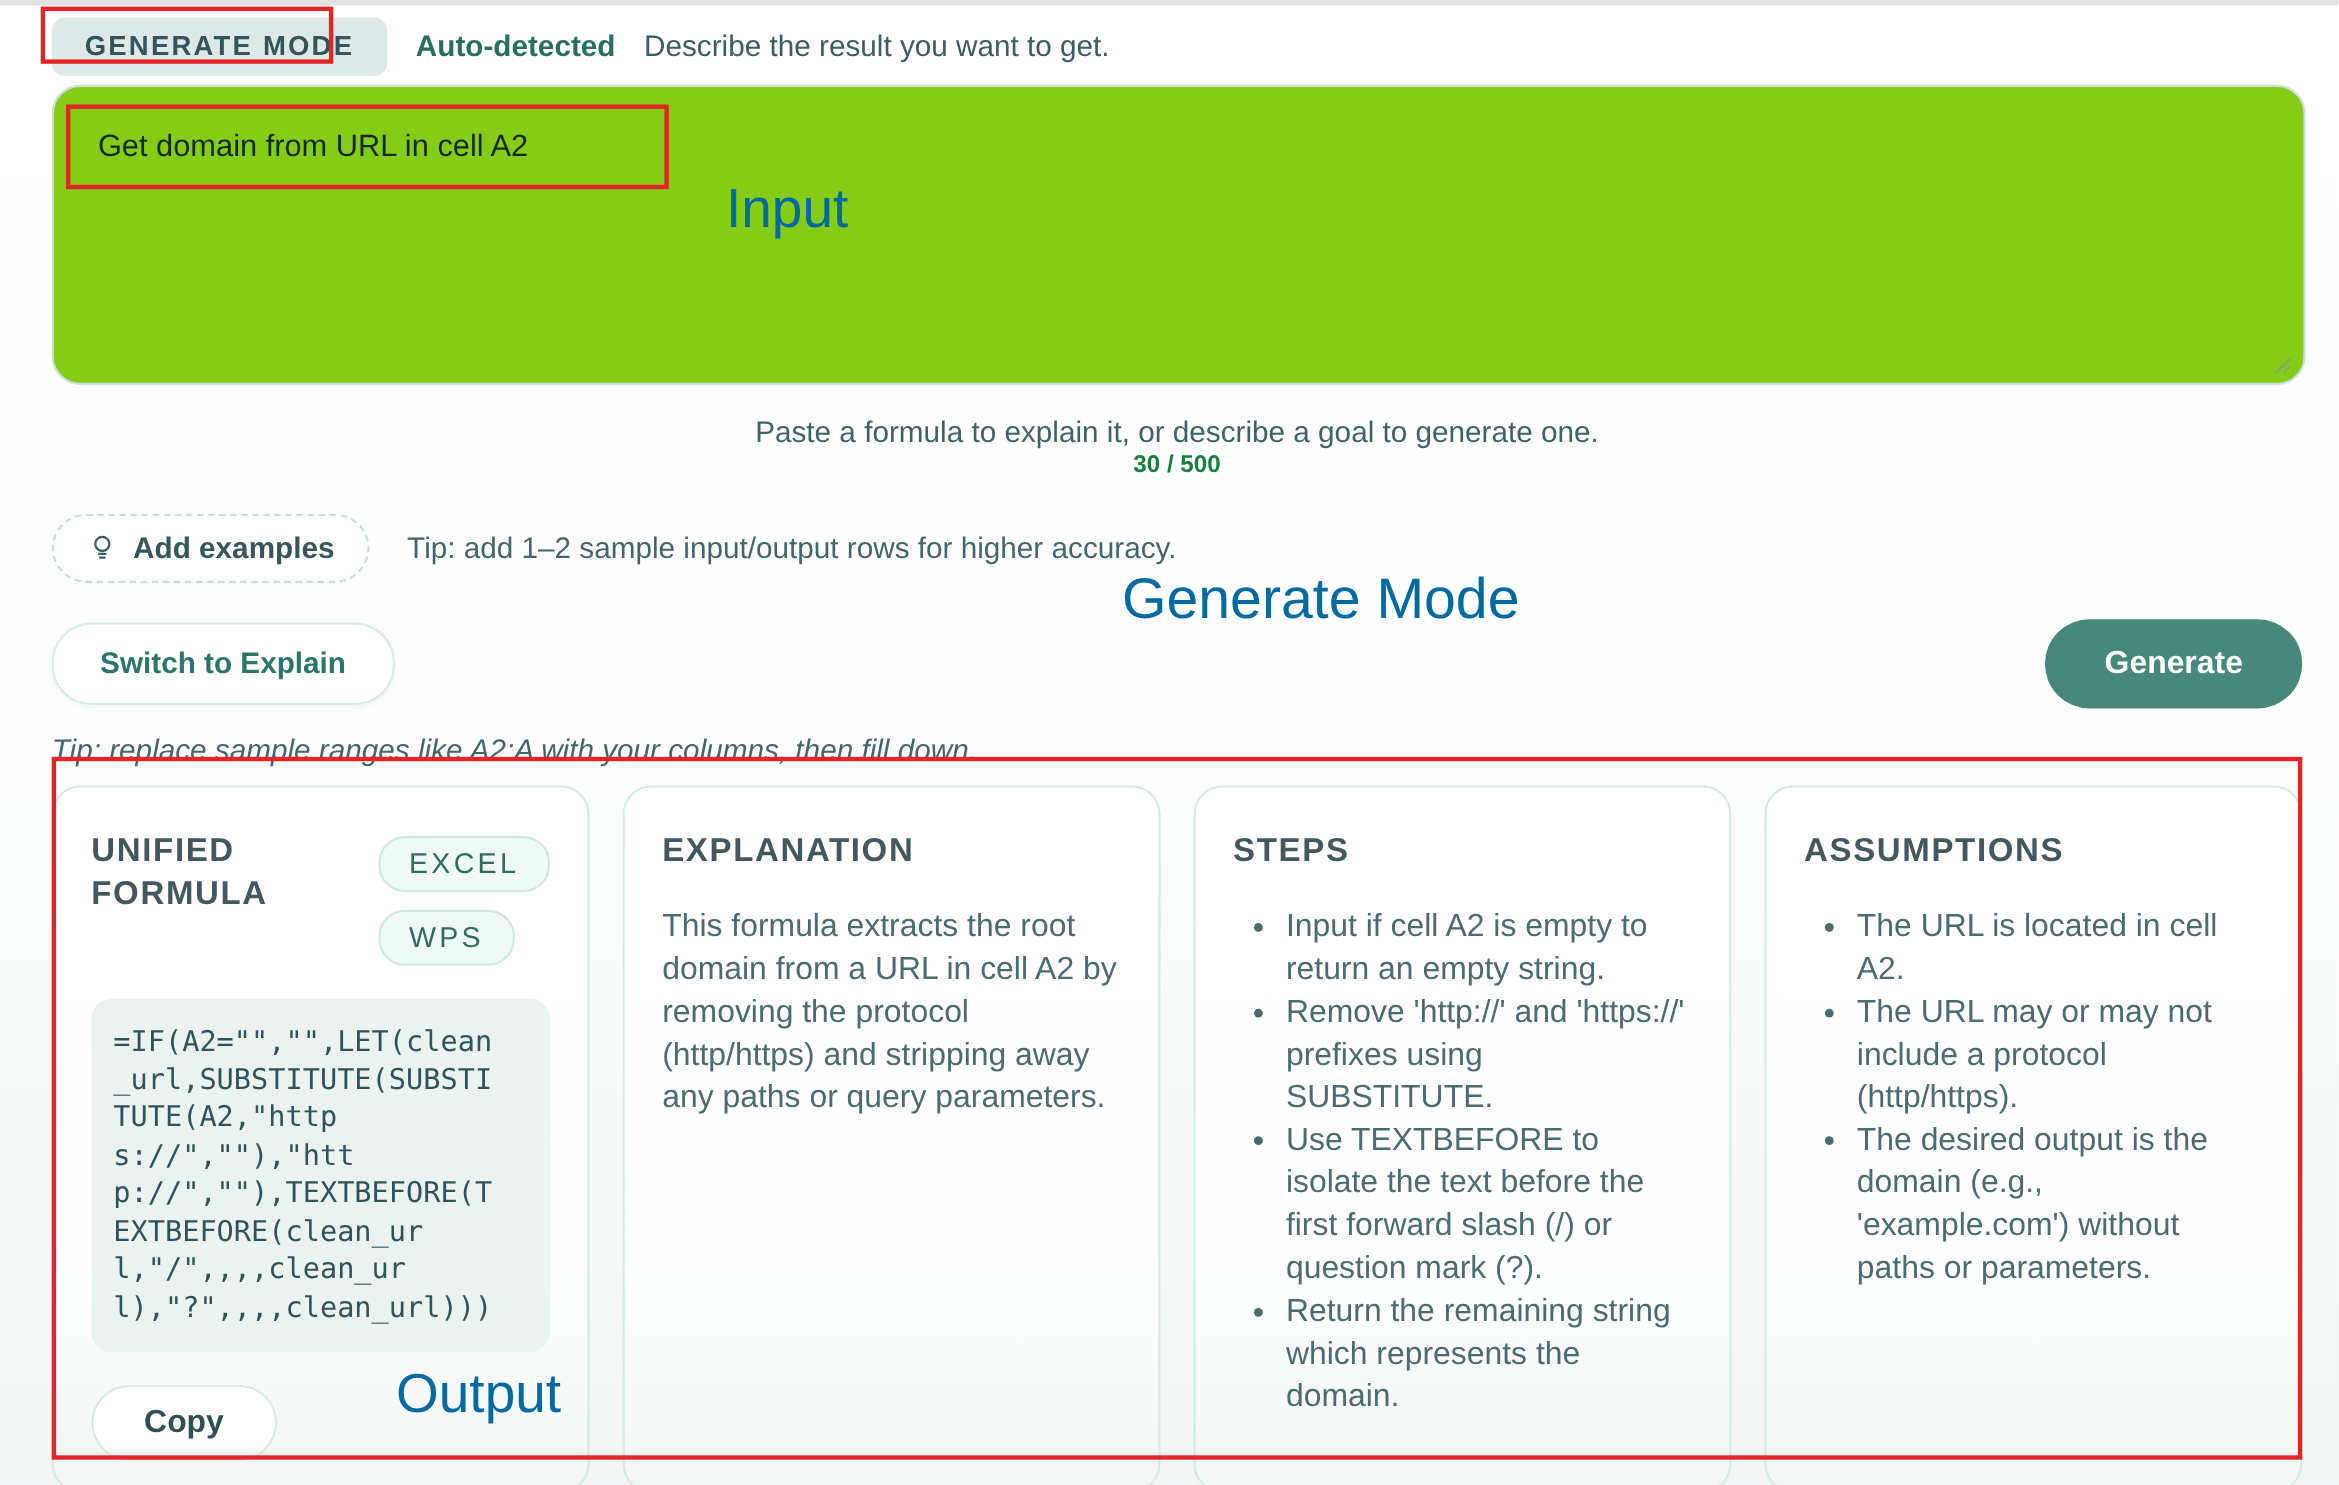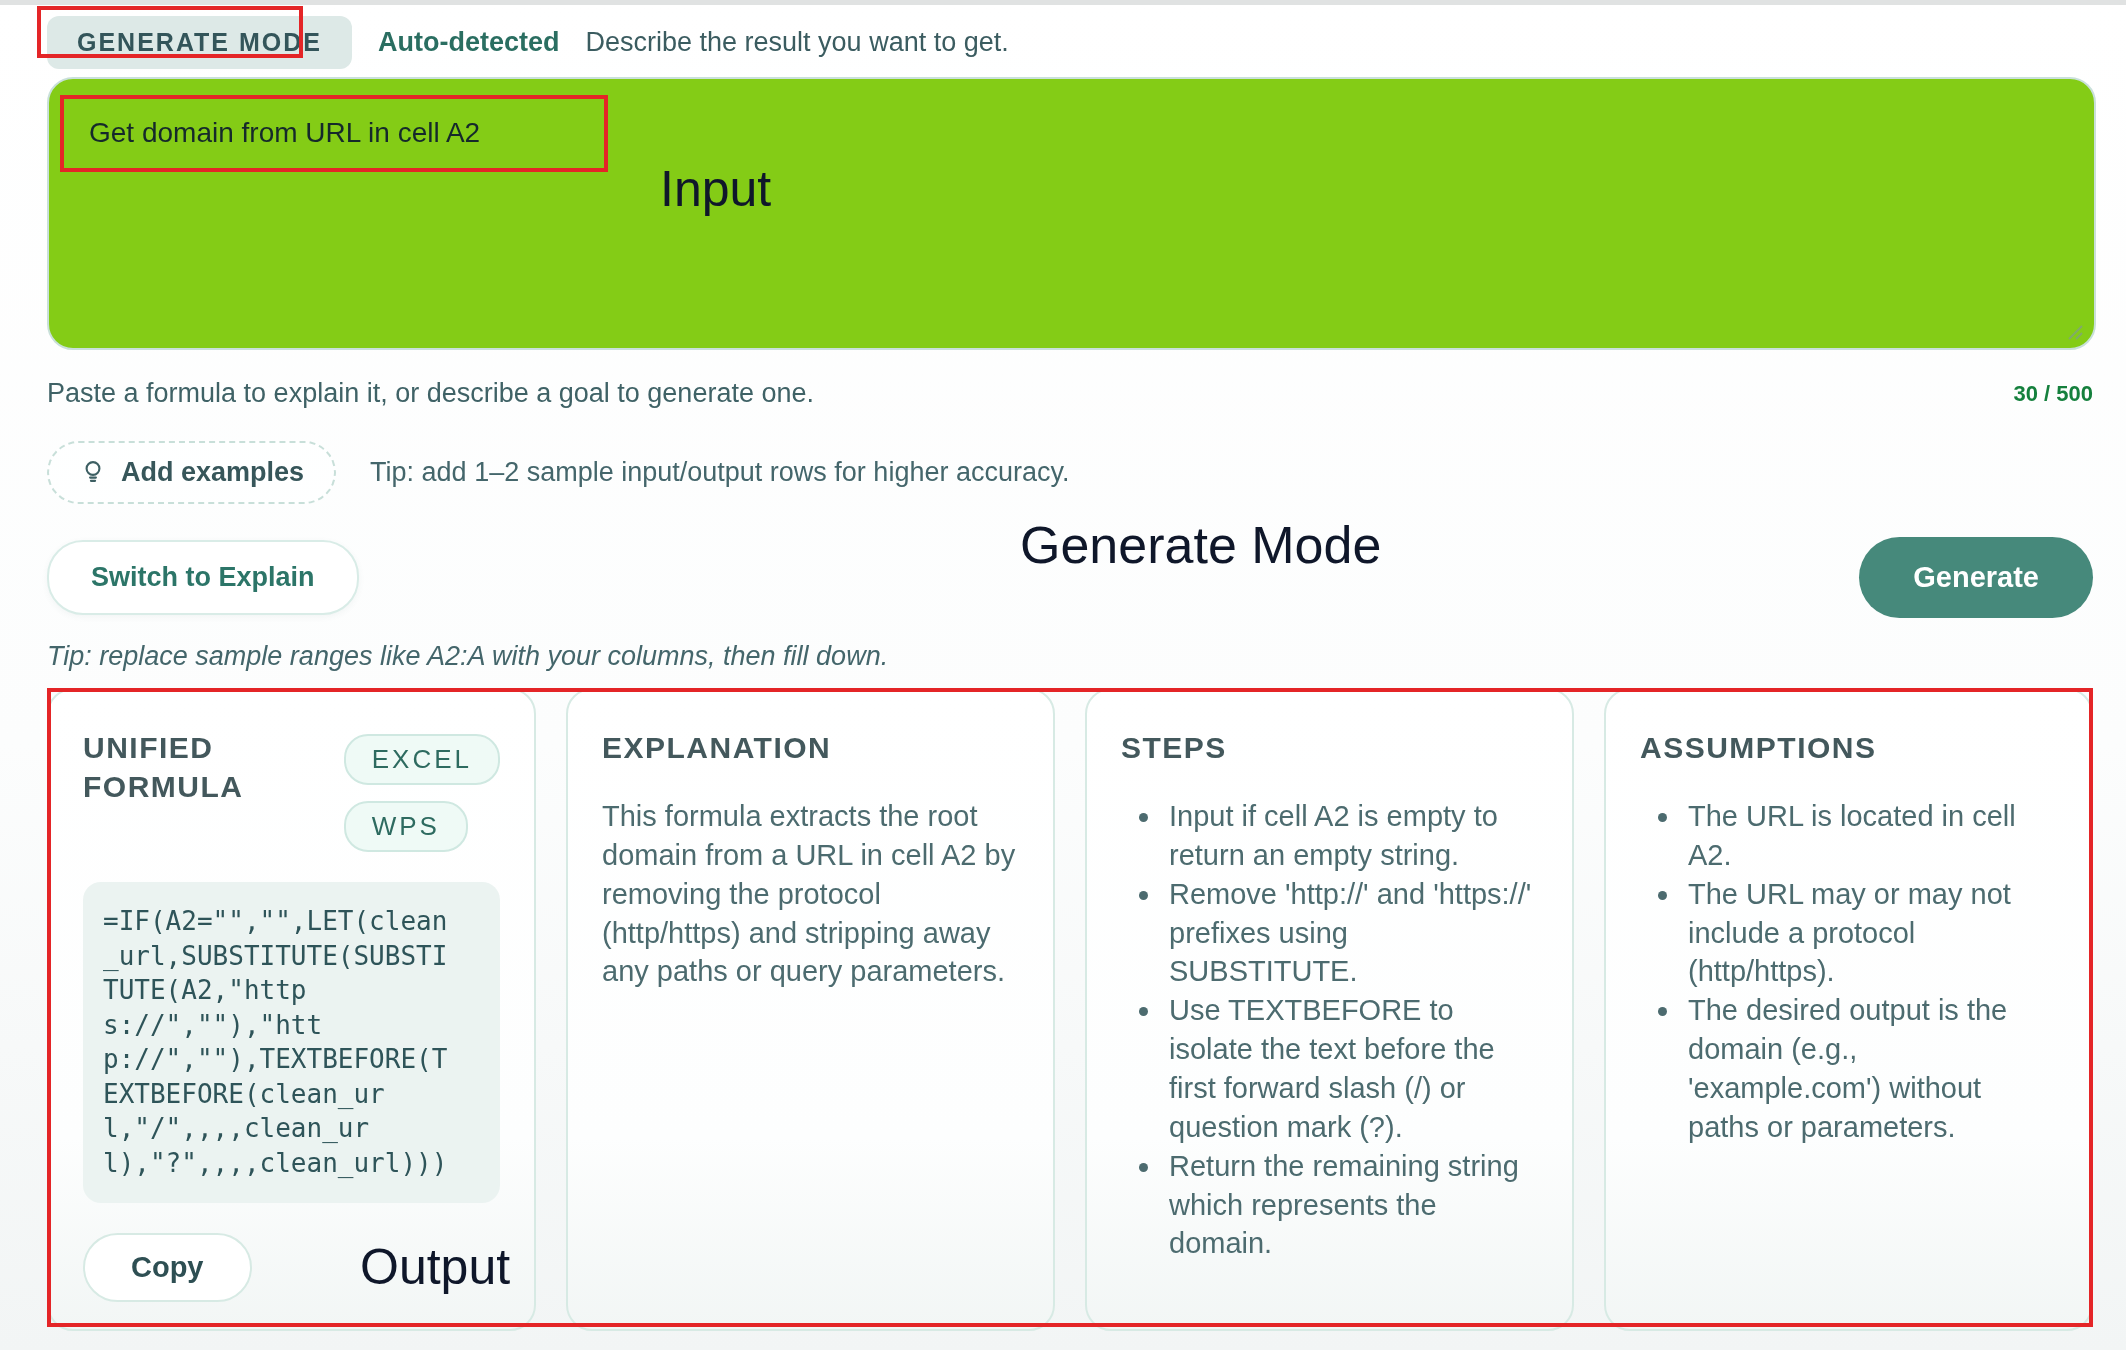--- a/index.html
+++ b/index.html
@@ -30,21 +30,21 @@
     background:#84cc16;
     border:2px solid #c9e0da; border-radius:26px;
     padding:36px 40px;
     font-family:"Liberation Sans", sans-serif;
     font-size:28px; color:#15292b;
     resize:none; outline:none; line-height:1.3;
   }
   .resize-grip { position:absolute; right:10px; bottom:10px; width:20px; height:20px; opacity:.65; }
 
   
-  .helper-row { margin-top:28px; display:flex; justify-content:space-between; align-items:center; }
+  .helper-row { margin-top:28px; display:flex; justify-content:center; align-items:center;flex-direction:column; }
   .helper-text { font-size:27px; color:#3f6266; }
   .char-counter { font-size:22px; font-weight:bold; color:#15803d; }
 
   
   .examples-row { margin-top:32px; display:flex; align-items:center; gap:34px; height:62px; }
   .add-examples-btn {
     display:flex; align-items:center; gap:14px;
     border:2px dashed #c8dfd9; border-radius:32px; background:rgba(255,255,255,.6);
     padding:14px 30px; cursor:pointer;
   }
@@ -91,21 +91,21 @@
     margin-top:30px; display:inline-block; background:#ffffff;
     border:2px solid #d7eae4; border-radius:36px; padding:16px 46px;
     font-size:29px; font-weight:bold; color:#2e4f53; cursor:pointer;
   }
   .card-body { margin-top:30px; font-size:29px; color:#4c6b6f; line-height:1.34; }
   .card ul { margin-top:30px; padding-left:42px; }
   .card li { font-size:29px; color:#4c6b6f; line-height:1.34; padding-left:6px; }
 
   
   .ann-box { position:absolute; border:4px solid #e42527; pointer-events:none; }
-  .ann-label { position:absolute; color:#0f172a; pointer-events:none; font-family:"Liberation Sans", sans-serif; }
+  .ann-label { position:absolute; color:#0369a1; pointer-events:none; font-family:"Liberation Sans", sans-serif; }
   #ann-mode-box   { left:37px;  top:6px;    width:266px;  height:52px; }
   #ann-input-box  { left:60px;  top:95px;   width:548px;  height:77px; }
   #ann-input-lbl  { left:660px; top:160px;  font-size:50px; }
   #ann-gen-lbl    { left:1020px;top:515px;  font-size:52px; }
   #ann-output-box { left:47px;  top:688px;  width:2046px; height:639px; }
   #ann-output-lbl { left:360px; top:1238px; font-size:50px; }
 </style>
 </head>
 <body>
 

